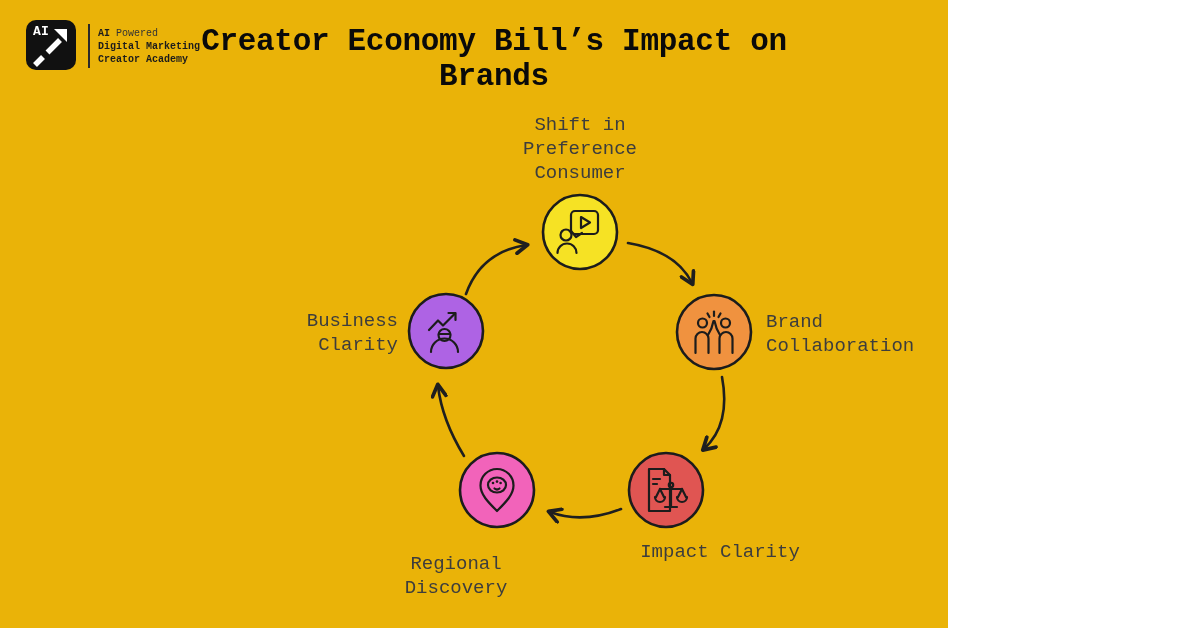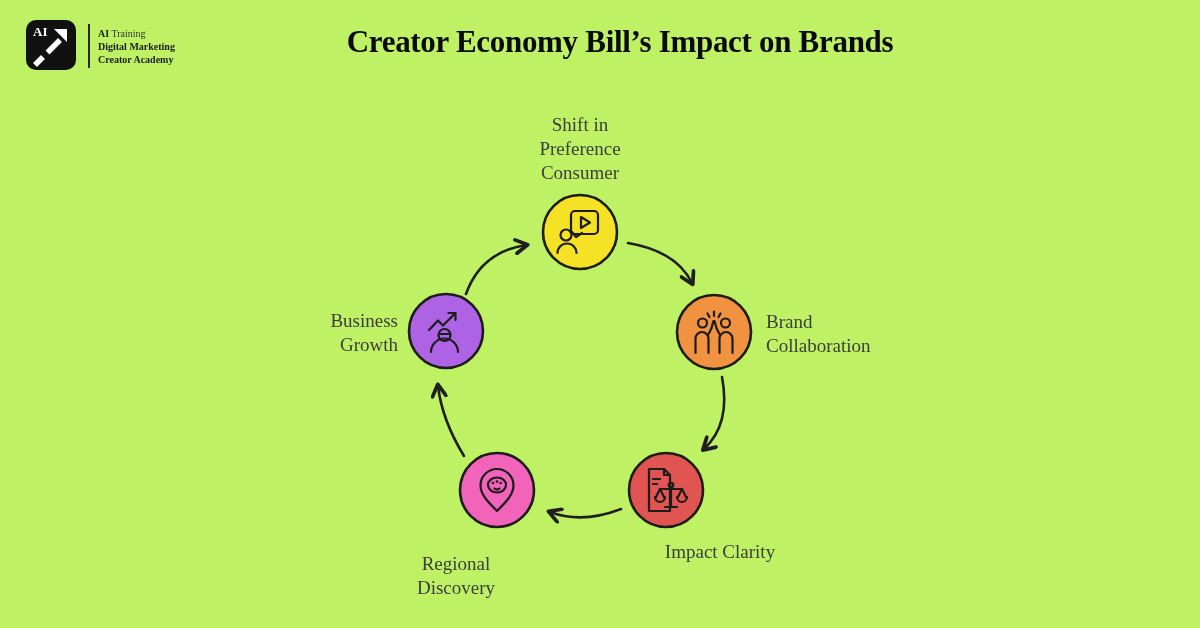--- a/index.html
+++ b/index.html
@@ -1,18 +1,18 @@
 <!DOCTYPE html>
 <html><head>
 <meta charset="utf-8">
 <style>
   html,body { margin:0; padding:0; background:#ffffff; }
   .canvas {
-    position:relative; width:1200px; height:628px; background:#bef264;
-    overflow:hidden; font-family:Liberation Serif, serif;
+    position:relative; width:948px; height:628px; background:#eab308;
+    overflow:hidden; font-family:Liberation Mono, monospace;
   }
 
   
   .logo-mark {
     position:absolute; left:26px; top:20px; width:50px; height:50px;
     background:#111111; border-radius:10px;
   }
   .logo-mark .ai-text {
     position:absolute; left:7px; top:4px; color:#ffffff;
     font-size:13px; font-weight:bold; letter-spacing:0.2px;
@@ -65,21 +65,21 @@
   <div class="logo-mark">
     <span class="ai-text">AI</span>
     <svg width="50" height="50" viewBox="0 0 50 50">
       <path d="M9,45 L17,37" stroke="#ffffff" stroke-width="5.5" stroke-linecap="butt"></path>
       <path d="M21.5,32.5 L34,20" stroke="#ffffff" stroke-width="5.5" stroke-linecap="butt"></path>
       <polygon points="41,9 41,22 28,9" fill="#ffffff"></polygon>
     </svg>
   </div>
   <div class="logo-divider"></div>
   <div class="logo-text">
-    <div class="l1"><b>AI</b><span> Training</span></div>
+    <div class="l1"><b>AI</b><span> Powered</span></div>
     <div class="l2">Digital Marketing</div>
     <div class="l3">Creator Academy</div>
   </div>
 
   <h1 class="title">Creator Economy Bill’s Impact on Brands</h1>
 
   <svg class="arrow-layer" width="1200" height="628" viewBox="0 0 1200 628">
     <defs>
       <marker id="ah" viewBox="0 0 10 10" refX="7.5" refY="5" markerWidth="6.5" markerHeight="6.5" orient="auto-start-reverse">
         <path d="M1.5,1 L8.5,5 L1.5,9" fill="none" stroke="#1f1f1f" stroke-width="2.2" stroke-linecap="round" stroke-linejoin="round"></path>
@@ -179,16 +179,16 @@
         <path class="glyph" d="M7,23 L16,13.5 L21,18.5 L33,6.5"></path>
         <path class="glyph" d="M26.5,6 H33.5 V13"></path>
         <circle class="glyph" cx="22.5" cy="28" r="6"></circle>
         <path class="glyph" d="M16.8,27 H28.2"></path>
         <path class="glyph" d="M9,45 a13.5,13.5 0 0 1 27,0"></path>
       </g>
     </svg>
   </div>
   <div class="nlabel right" style="left:198px; top:309px; width:200px;">
     <div>Business</div>
-    <div>Growth</div>
+    <div>Clarity</div>
   </div>
 
 </div>
 
 </body></html>

